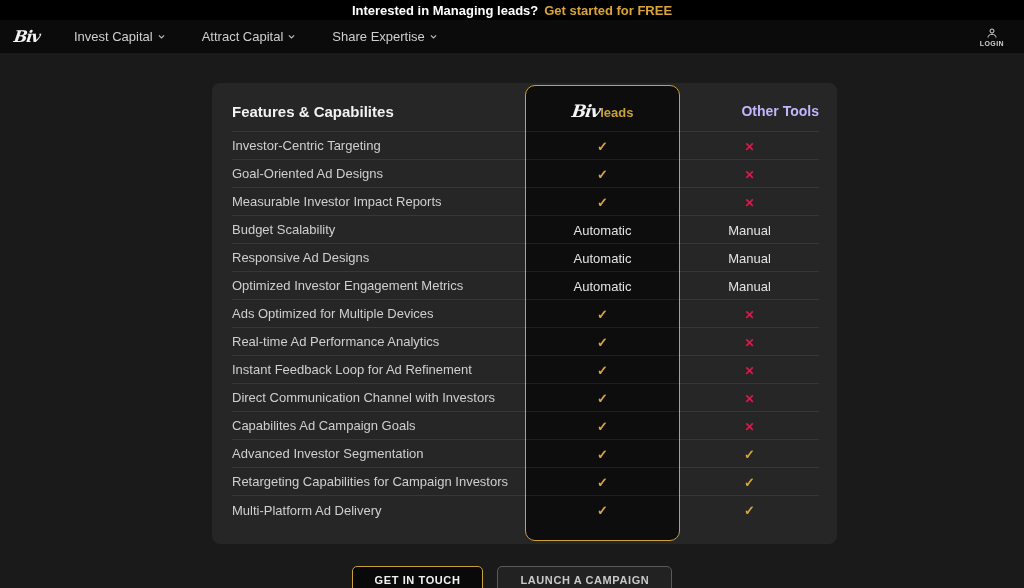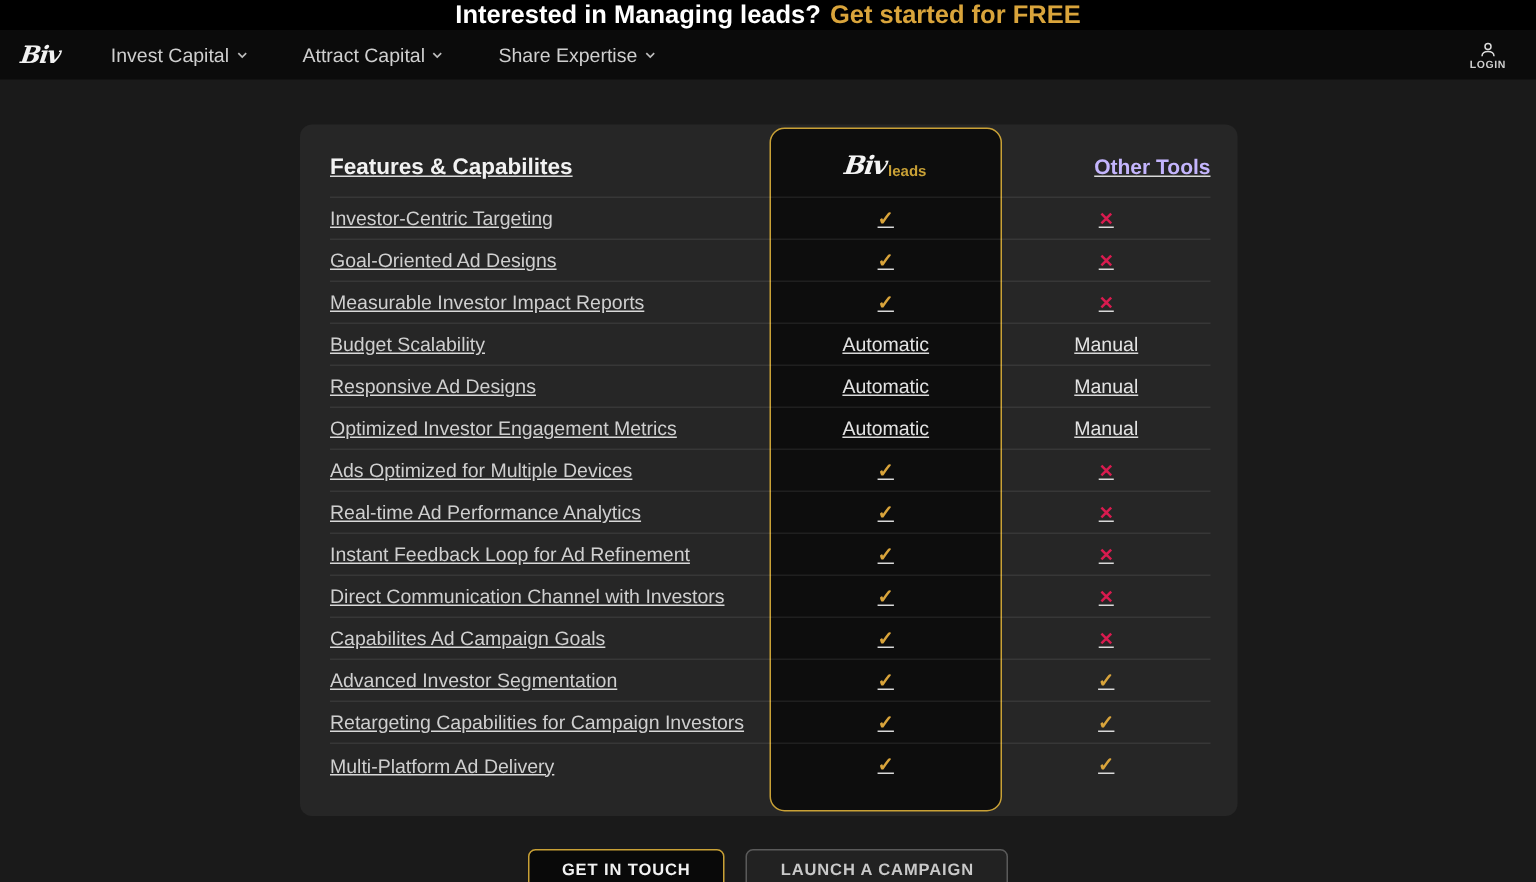--- a/index.html
+++ b/index.html
@@ -8,21 +8,21 @@
     font-family: "Liberation Sans", sans-serif;
     background: #1a1a1a;
     color: #d9d9d9;
     -webkit-font-smoothing: antialiased;
   }
 
   
   .banner {
     height: 20px; background: #000;
     display: flex; align-items: center; justify-content: center;
-    gap: 6px; font-size: 17px;
+    gap: 6px; font-size: 13px;
   }
   .banner .q { color: #ffffff; font-weight: 700; }
   .banner .cta { color: #d9a43b; font-weight: 700; cursor: pointer; text-decoration: none; }
 
   
   .nav {
     height: 33px; background: #0b0b0b;
     display: flex; align-items: center;
     padding: 0 14px;
   }
@@ -43,23 +43,23 @@
   .nav-right { margin-left: auto; display: flex; align-items: center; }
   .login {
     display: flex; flex-direction: column; align-items: center;
     gap: 1px; cursor: pointer; color: #dcdcdc; padding: 2px 6px;
   }
   .login .lbl { font-size: 7px; font-weight: 700; letter-spacing: 0.4px; color: #cfcfcf; }
 
   
   .stage { position: relative; height: 535px; }
   .card {
-    position: absolute; left: 200px; top: 30px;
+    position: absolute; left: 212px; top: 30px;
     width: 625px; height: 461px;
-    background: #262626; border-radius: 8px; text-decoration: underline;
+    background: #262626; border-radius: 8px;
   }
   .highlight-col {
     position: absolute; left: 313px; top: 2px;
     width: 155px; height: 456px;
     background: #0d0d0d;
     border: 1px solid #c9a136;
     border-radius: 10px;
     z-index: 0;
   }
   .tbl { position: relative; z-index: 1; padding: 8px 18px 0 20px; }
@@ -81,21 +81,21 @@
   .icon-cross { color: #d81b4f; font-size: 12px; font-weight: 700; }
 
   .biv-logo { display: inline-flex; align-items: flex-end; justify-content: center; }
   .biv-logo .main {
     font-family: "DejaVu Serif", serif;
     font-style: italic; font-weight: 700;
     color: #f5f5f5; font-size: 17px; letter-spacing: -1px;
     transform: skewX(-8deg); display: inline-block;
   }
   .biv-logo .sub {
-    color: #c9a136; font-size: 10px; font-weight: 700;
+    color: #c9a136; font-size: 13px; font-weight: 700;
     margin-left: 1px; margin-bottom: 1px;
   }
 
   
   .footer-btns {
     position: absolute; left: 0; right: 0; top: 513px;
     display: flex; justify-content: center; gap: 14px;
   }
   .btn {
     height: 27px; display: inline-flex; align-items: center; justify-content: center;

